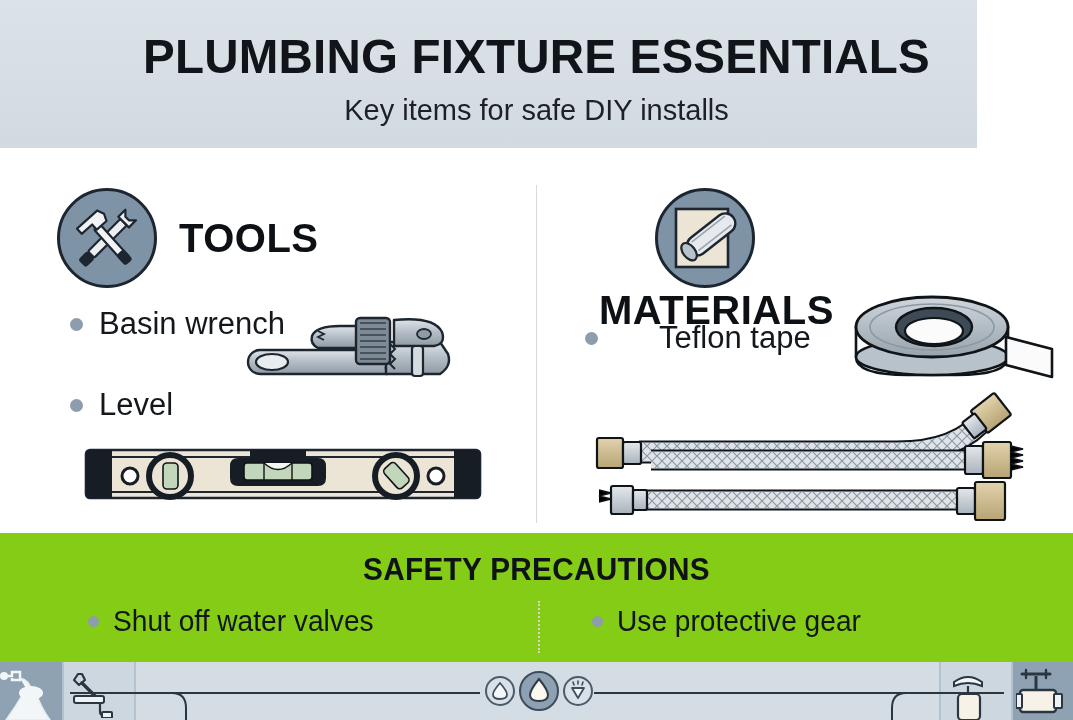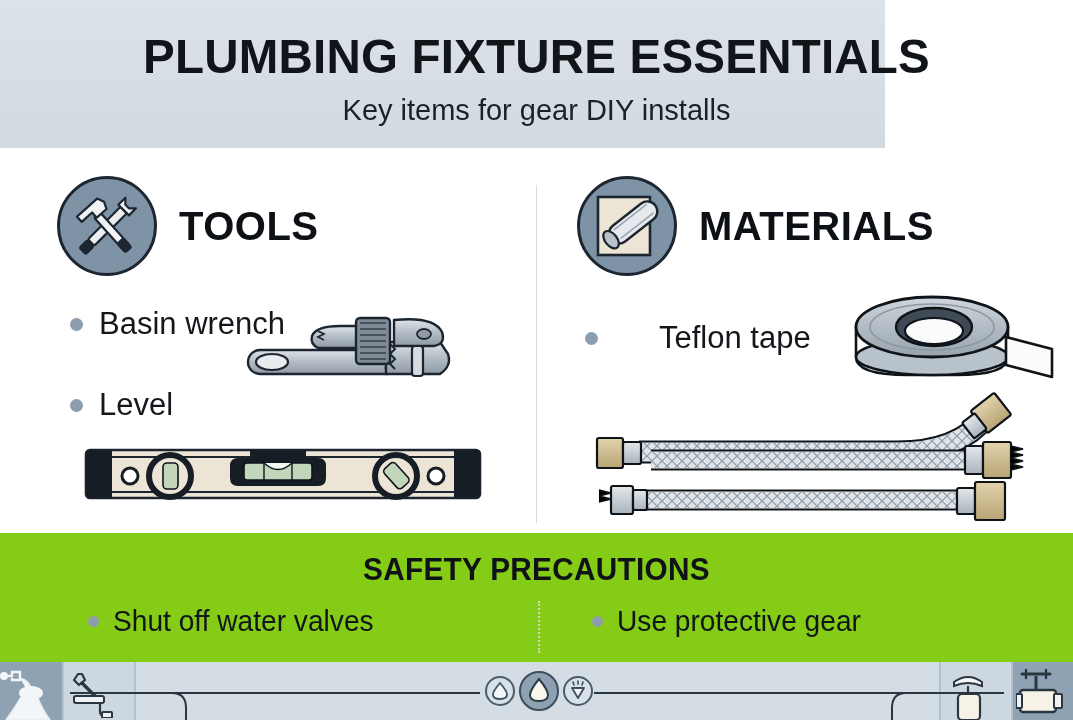--- a/index.html
+++ b/index.html
@@ -16,21 +16,21 @@
     height: 720px;
     overflow: hidden;
     background: #ffffff;
   }
 
   
   .header-band {
     position: absolute;
     left: 0;
     top: 0;
-    width: 885px;
+    width: 977px;
     height: 148px;
     background: linear-gradient(180deg, #dbe2e8 0%, #d6dde4 60%, #d2dae1 100%);
   }
   .title {
     position: absolute;
     left: 0;
     top: 26px;
     width: 1073px;
     text-align: center;
     font-size: 49px;
@@ -75,26 +75,26 @@
   .col {
     position: absolute;
     top: 148px;
     height: 385px;
   }
   .col-left  { left: 0px;   width: 536px; }
   .col-right { left: 537px; width: 536px; }
 
   .section-head {
     position: absolute;
-    top: 28px;
+    top: 40px;
     display: flex;
     align-items: center;
   }
   .col-left .section-head  { left: 57px; }
-  .col-right .section-head { left: 40px; }
+  .col-right .section-head { left: 40px; flex-direction: column; }
 
   .badge {
     width: 100px;
     height: 100px;
     border-radius: 50%;
     background: #7f93a6;
     border: 3px solid #1d2630;
     position: relative;
     flex: 0 0 auto;
     box-sizing: border-box;
@@ -257,21 +257,21 @@
   }
   .footer-art { position: absolute; }
 </style>
 </head>
 <body>
 
 <div id="infographic">
 
   <div class="header-band">
     <div class="title">PLUMBING FIXTURE ESSENTIALS</div>
-    <div class="subtitle">Key items for gear DIY installs</div>
+    <div class="subtitle">Key items for safe DIY installs</div>
   </div>
 
   <div class="main-area"></div>
   <div class="column-divider"></div>
 
   <div class="col col-left">
 
     <div class="section-head">
       <div class="badge">
         <svg width="94" height="94" viewBox="0 0 94 94">

